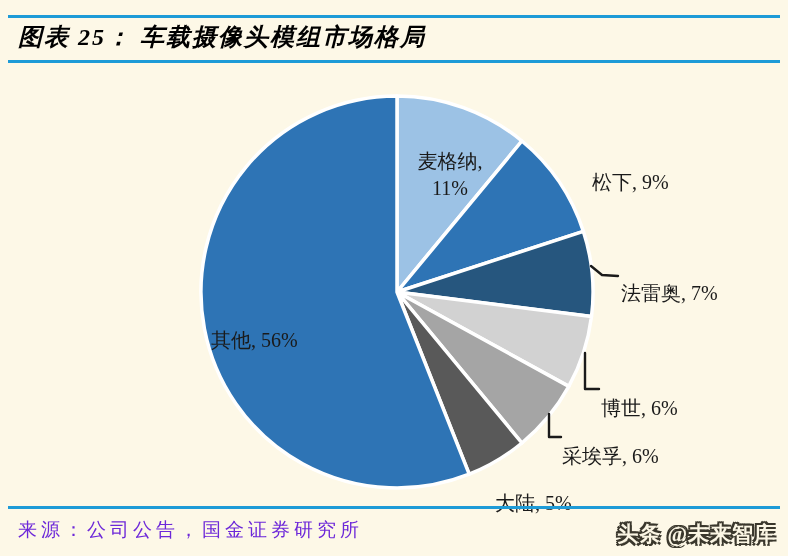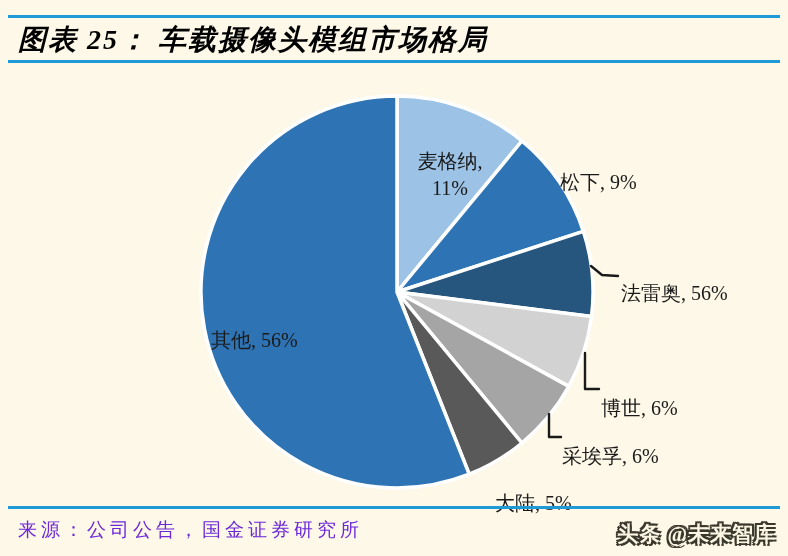--- a/index.html
+++ b/index.html
@@ -18,21 +18,21 @@
   }
   .page{position:relative;width:788px;height:556px;background:var(--background);}
   .rule{position:absolute;left:8px;right:8px;background:var(--rule-blue);}
   .rule.top{top:15px;height:3px;}
   .rule.under-title{top:60px;height:3px;}
   .rule.footer{top:506px;height:3px;}
   .chart-title{
     position:absolute;left:18px;top:21px;
     font-family:"Liberation Serif", serif;
     font-style:italic;font-weight:bold;
-    font-size:28px;letter-spacing:2px;
+    font-size:24px;letter-spacing:2px;
     color:#000;white-space:nowrap;
   }
   #pie-svg{position:absolute;left:0;top:0;}
   .plabel{
     position:absolute;
     font-size:20px;line-height:1.35;
     color:#1a1a1a;white-space:pre-line;
     font-family:"Liberation Serif", serif;
     margin-top:24px;
   }
@@ -72,23 +72,23 @@
       <path d="M 397 292 L 521.9 443.0 A 196 196 0 0 1 469.2 474.2 Z" fill="#595959" stroke="#FFFFFF" stroke-width="3.5" stroke-linejoin="round"></path>
       <path d="M 397 292 L 469.2 474.2 A 196 196 0 1 1 397.0 96.0 Z" fill="#2E74B5" stroke="#FFFFFF" stroke-width="3.5" stroke-linejoin="round"></path>
       <polyline points="591,266 602,275 618,276" fill="none" stroke="#1a1a1a" stroke-width="2.4" stroke-linecap="round" stroke-linejoin="round"></polyline>
       <polyline points="585,353 585,389 599,389" fill="none" stroke="#1a1a1a" stroke-width="2.4" stroke-linecap="round" stroke-linejoin="round"></polyline>
       <polyline points="549,414 549,437 561,437" fill="none" stroke="#1a1a1a" stroke-width="2.4" stroke-linecap="round" stroke-linejoin="round"></polyline>
     </svg>
 
   <div class="plabel centered" style="left:402px;top:124px;width:96px;">麦格纳,
 11%</div>
 
-  <div class="plabel" style="left:560px;top:145px;">松下, 9%</div>
+  <div class="plabel" style="left:592px;top:145px;">松下, 9%</div>
 
-  <div class="plabel" style="left:621px;top:256px;">法雷奥, 56%</div>
+  <div class="plabel" style="left:621px;top:256px;">法雷奥, 7%</div>
 
   <div class="plabel" style="left:601px;top:371px;">博世, 6%</div>
 
   <div class="plabel" style="left:562px;top:419px;">采埃孚, 6%</div>
 
   <div class="plabel" style="left:495px;top:466px;text-align:center;">大陆, 5%</div>
 
   <div class="plabel" style="left:211px;top:303px;">其他, 56%</div>
 
   <div class="rule footer"></div>

